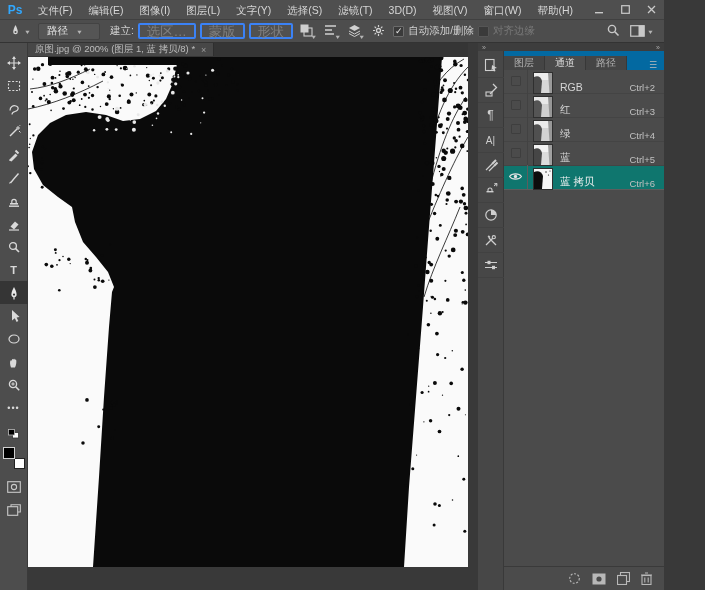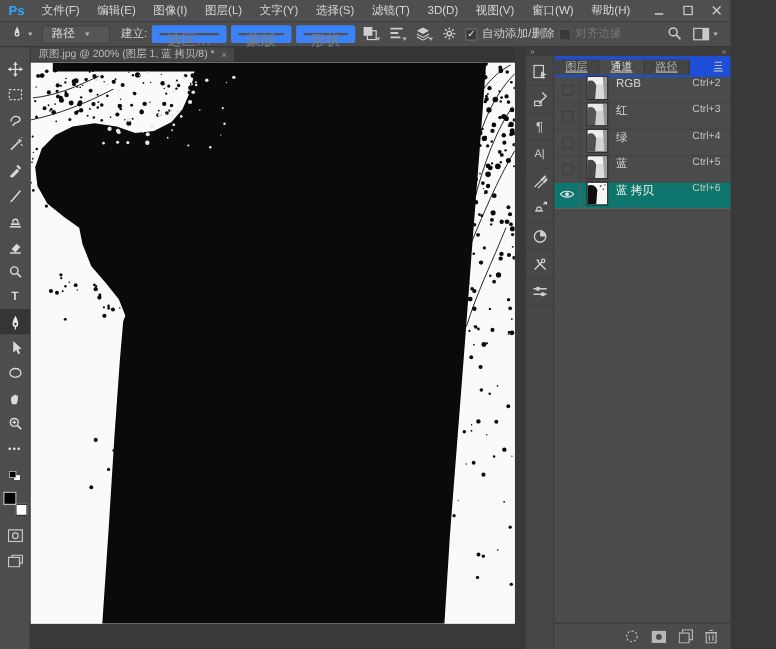--- a/index.html
+++ b/index.html
@@ -14,21 +14,21 @@
   .win-controls { margin-left:auto; display:flex; align-items:center; height:20px; }
   .win-btn { width:26px; height:20px; display:flex; align-items:center; justify-content:center; color:#c9c9c9; }
   .win-btn svg { display:block; }
 
   
   .optionsbar { height:23px; background:#4d4d4d; border-bottom:1px solid #333; display:flex; align-items:center; font-size:10.5px; gap:4px; padding:0 6px; }
   .opt-tool { display:flex; align-items:center; gap:2px; padding:0 3px; }
   .caret { font-size:7px; color:#b5b5b5; transform:scaleY(.8); }
   .opt-select { display:flex; align-items:center; gap:8px; background:#555; border:1px solid #434343; border-radius:2px; height:17px; padding:0 5px 0 8px; color:#e0e0e0; min-width:62px; }
   .opt-label { color:#cfcfcf; margin-left:6px; }
-  .opt-btn { background:#515151; border:7px solid #3b82f6; border-radius:2px; height:16px; line-height:14px; padding:0 7px; color:#7f7f7f; }
+  .opt-btn { background:#515151; border:2px solid #3b82f6; border-radius:2px; height:16px; line-height:14px; padding:0 7px; color:#7f7f7f; }
   .opt-icon { width:20px; height:18px; display:flex; align-items:flex-end; justify-content:center; padding-bottom:1px; position:relative; }
   .opt-icon svg { position:absolute; top:2px; left:3px; }
   .opt-icon .caret { position:absolute; right:0; bottom:0; }
   .checkbox { width:11px; height:11px; background:#3a3a3a; border:1px solid #6b6b6b; border-radius:1px; display:inline-flex; align-items:center; justify-content:center; color:#e8e8e8; font-size:9px; line-height:1; }
   .checkbox.empty { color:transparent; border-color:#555; }
   .dim { color:#787878; }
   .opt-right { margin-left:auto; display:flex; align-items:center; gap:10px; padding-right:4px; }
 
   
   .workspace { flex:1; display:flex; }
@@ -59,27 +59,27 @@
   .hscroll-thumb { position:absolute; left:28%; top:1px; width:80px; height:9px; background:#5c5c5c; border-radius:2px; }
   .status-corner { width:12px; height:12px; background:#4a4a4a; border:1px solid #353535; }
 
   
   .dock { width:237px; margin-left:10px; display:flex; flex-direction:column; background:#424242; }
   .dock-header { height:8px; background:#3d3d3d; display:flex; justify-content:space-between; align-items:center; padding:0 4px; font-size:7px; color:#a8a8a8; line-height:1; }
   .dock-body { flex:1; display:flex; }
   .icon-strip { width:26px; background:#474747; border-right:1px solid #393939; display:flex; flex-direction:column; align-items:center; padding-top:2px; }
   .strip-icon { width:26px; height:25px; display:flex; align-items:center; justify-content:center; border-bottom:1px solid #414141; }
   .panel { flex:1; display:flex; flex-direction:column; background:#4b4b4b; }
-  .panel-tabs { height:19px; background:#1d4ed8; display:flex; align-items:center; font-size:10px;text-decoration:underline; }
+  .panel-tabs { height:19px; background:#0369a1; display:flex; align-items:flex-end; font-size:10px; }
   .panel-tab { padding:0 10px; display:flex; align-items:center; color:#b3b3b3; background:#454545; border-right:1px solid #383838; }
   .panel-tab.active { background:#4b4b4b; color:#dedede; }
   .panel-tabs .spacer { flex:1; }
   .panel-menu { width:22px; display:flex; align-items:center; justify-content:center; color:#bdbdbd; font-size:9px; }
 
-  .channel-row { height:24px; display:flex; align-items:flex-start; border-bottom:1px solid #444; font-size:10.5px; color:#d6d6d6; }
+  .channel-row { height:24px; display:flex; align-items:flex-end; border-bottom:1px solid #444; font-size:10.5px; color:#d6d6d6; }
   .channel-row.selected { background:#0f766e; border-bottom-color:#5d5d5d; color:#f2f2f2; }
   .eye-cell { width:24px; height:24px; border-right:1px solid #424242; display:flex; align-items:center; justify-content:center; }
   .channel-row.selected .eye-cell { border-right-color:#5d5d5d; }
   .eye-empty { width:10px; height:10px; border:1px solid #3e3e3e; border-radius:1px; }
   .thumb { width:18px; height:20px; margin:0 8px 0 6px; outline:1px solid #2f2f2f; }
   .thumb svg { display:block; }
   .shortcut { margin-left:auto; margin-right:9px; font-size:9.5px; color:#c0c0c0; }
   .panel-fill { flex:1; }
   .panel-bottom { height:24px; border-top:1px solid #3a3a3a; display:flex; align-items:center; justify-content:flex-end; gap:11px; padding-right:12px; }
   .pb-icon { display:flex; align-items:center; }

